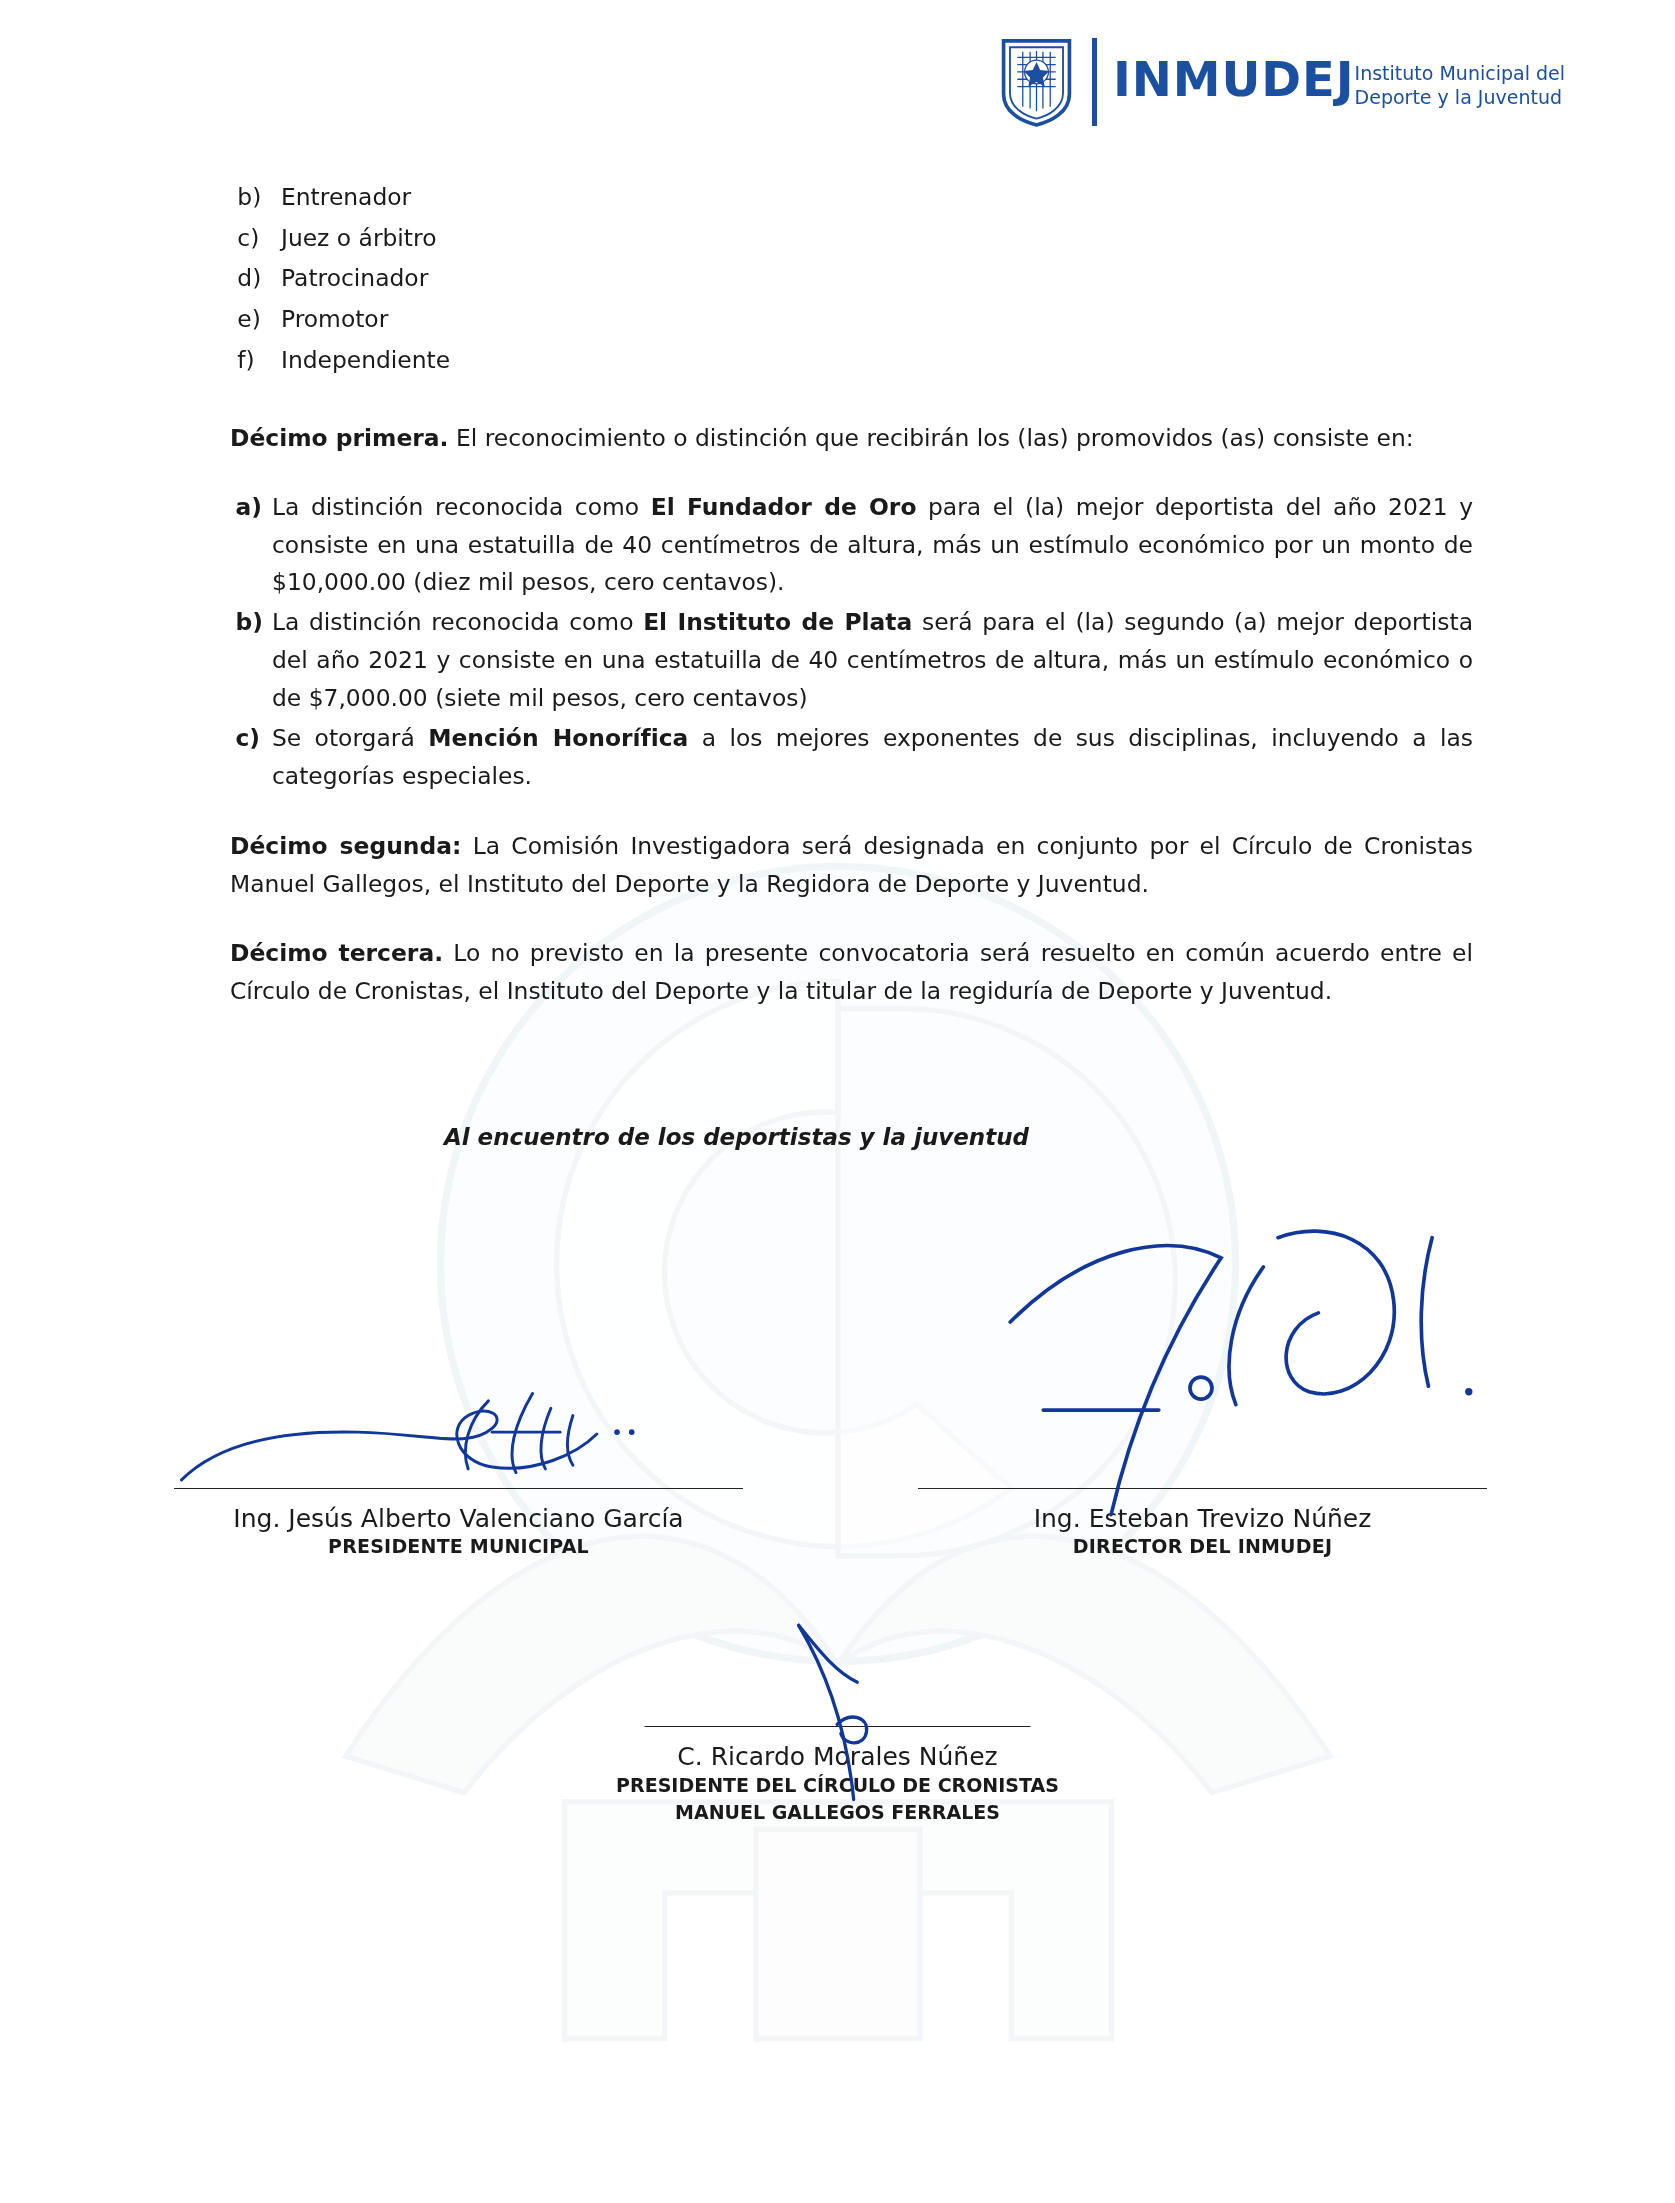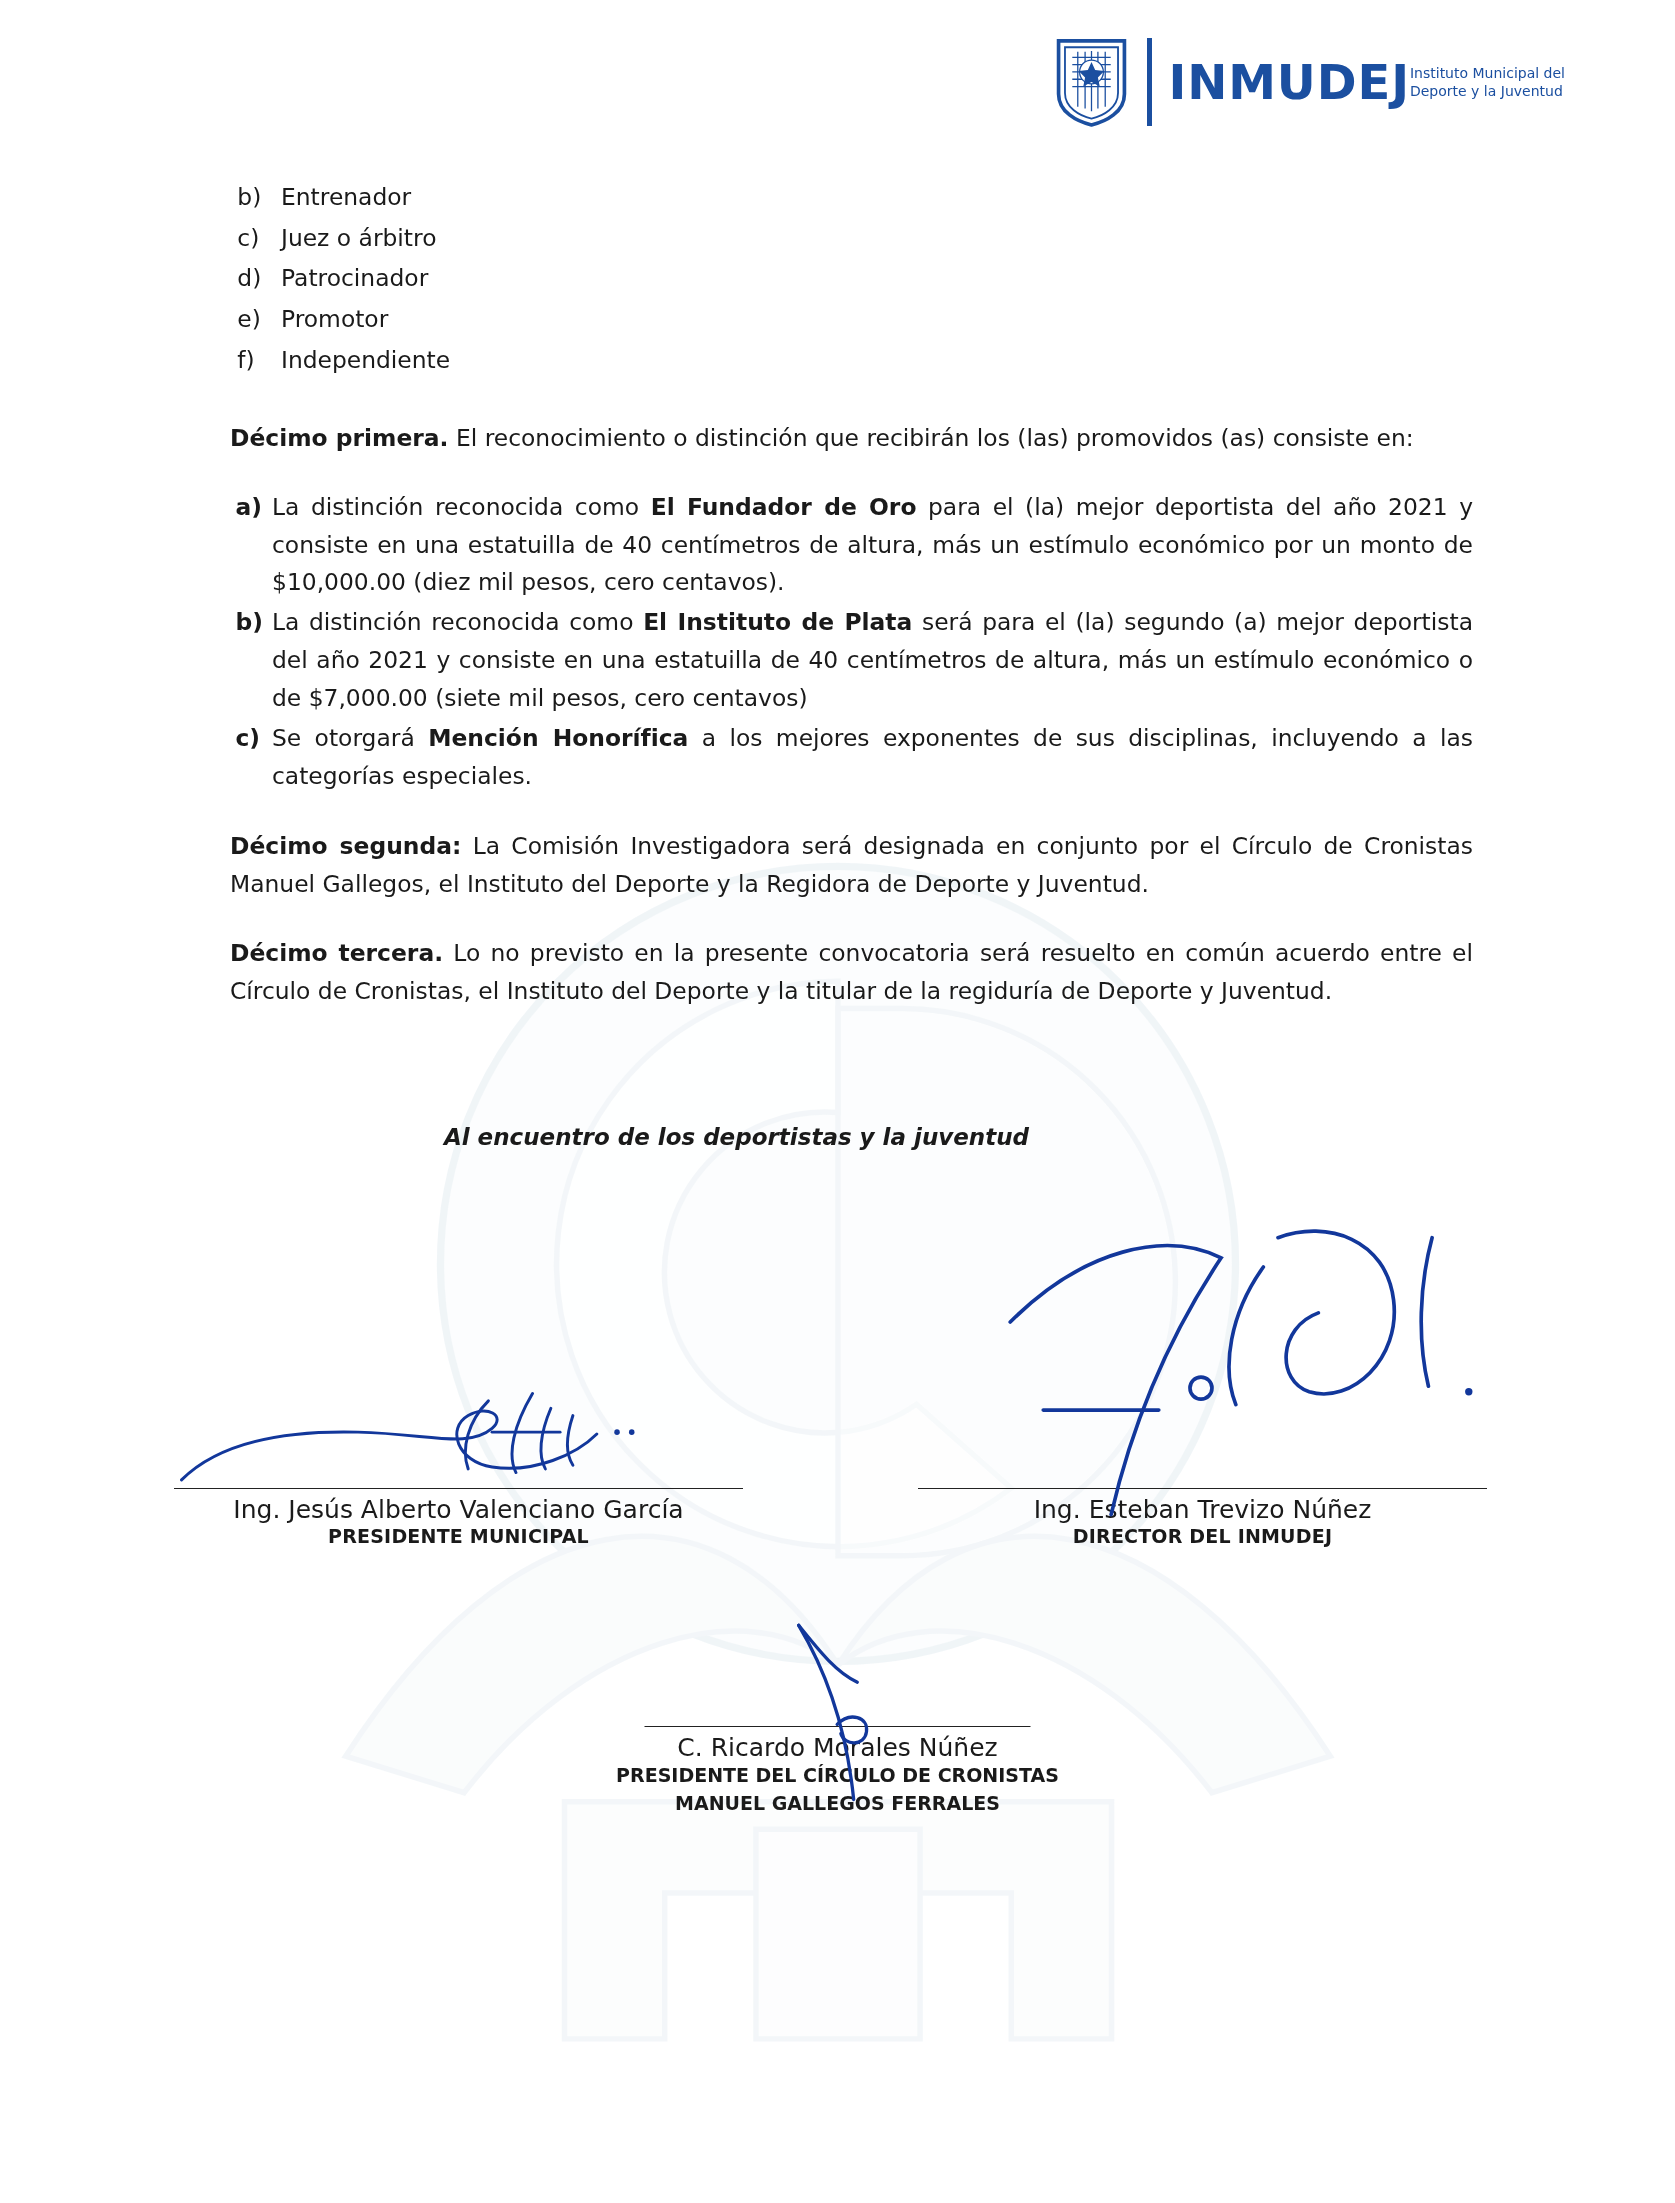--- a/index.html
+++ b/index.html
@@ -56,21 +56,21 @@
     line-height: 1;
   }
   .brand-title {
     font-family: "DejaVu Sans", sans-serif;
     font-weight: bold;
     font-size: 48px;
     letter-spacing: 0.9px;
     color: #1b4fa0;
   }
   .brand-sub {
-    font-size: 14px;
+    font-size: 19px;
     color: #1b4fa0;
     margin-top: 7.3px;
     line-height: 1.25;
   }
 
   
   .page {
     position: absolute;
     left: 0;
     top: 0;
@@ -166,21 +166,21 @@
     text-align: center;
     position: relative;
   }
   .sig-line {
     border-top: 1.8px solid #222;
     width: 100%;
     margin: 0 auto 5.5px auto;
   }
   .sig-name {
     font-size: 25px;
-    margin-top: 5px;
+    margin-top: 15px;
   }
   .sig-role {
     font-size: 19px;
     font-weight: bold;
     letter-spacing: 0.2px;
     margin-top: 1.8px;
   }
   .sig-center {
     position: absolute;
     left: 50%;

